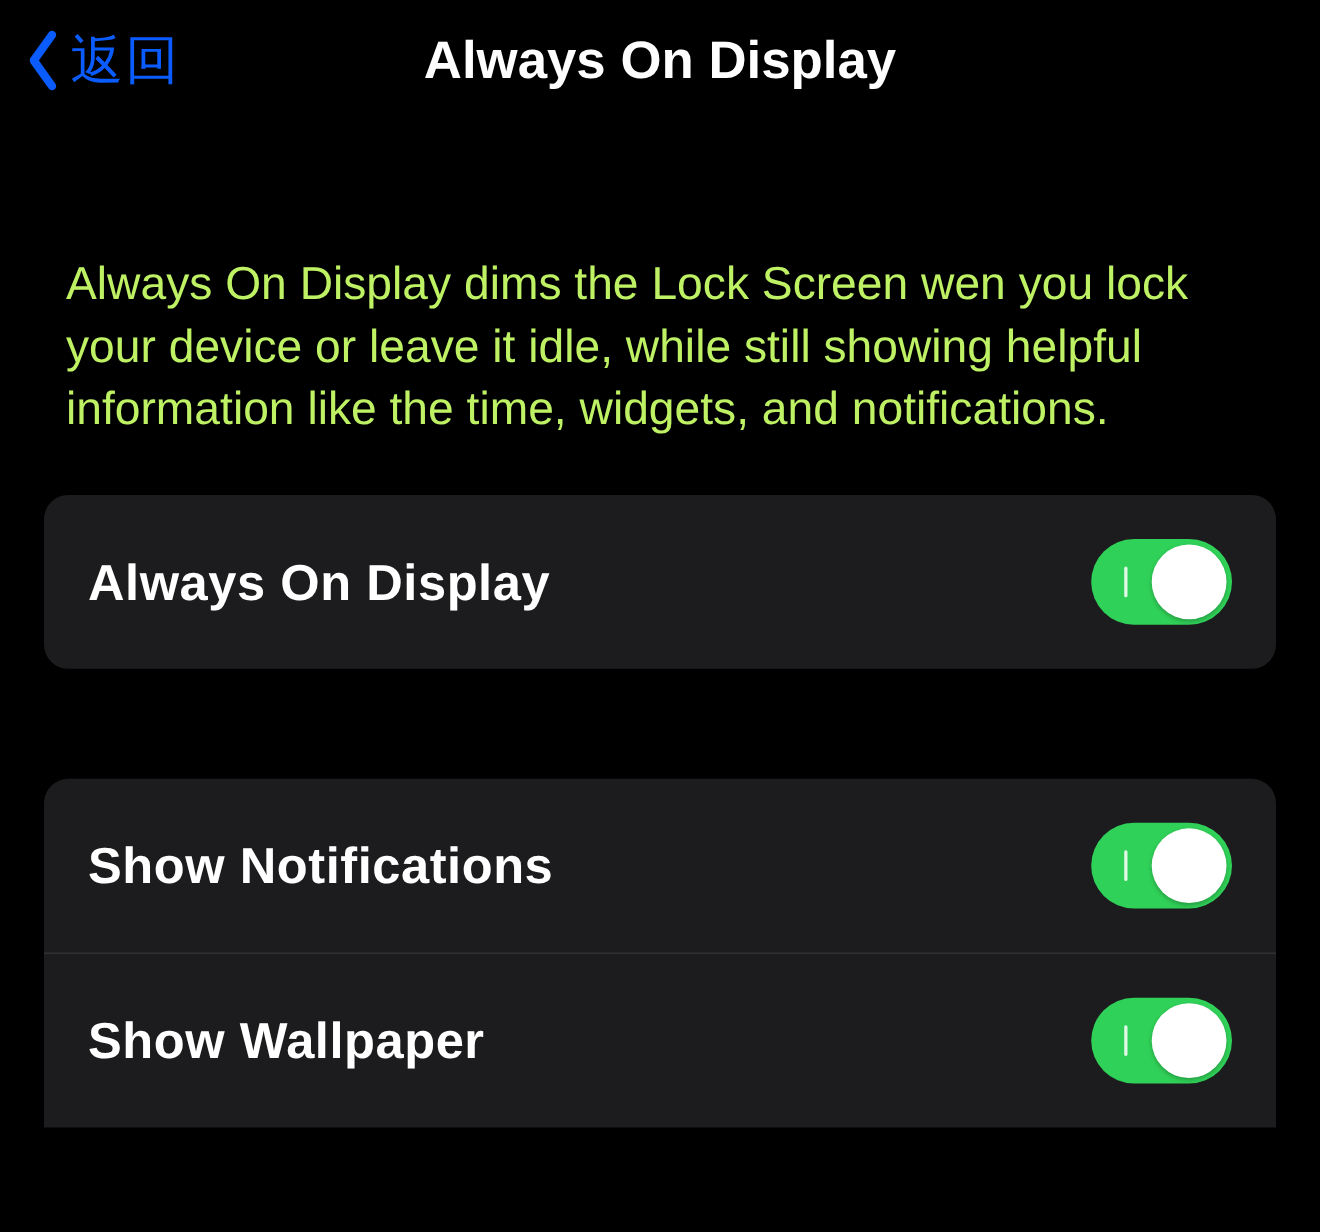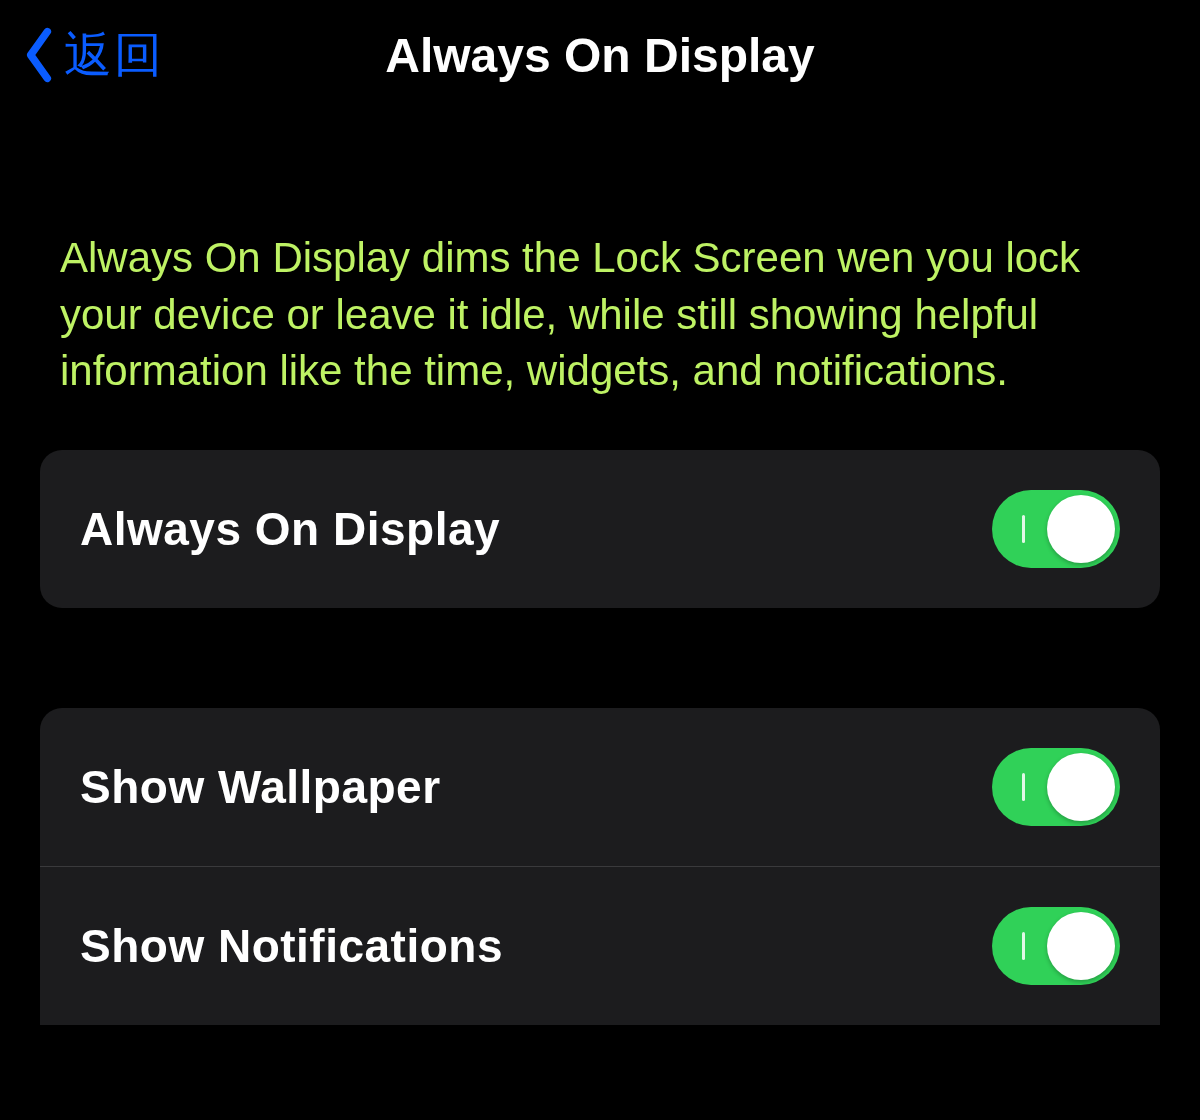--- a/index.html
+++ b/index.html
@@ -134,28 +134,28 @@
       <div class="row-label">Always On Display</div>
       <div class="toggle">
         <span class="tick"></span>
         <span class="knob"></span>
       </div>
     </div>
   </div>
 
   <div class="group-cut">
     <div class="row">
-      <div class="row-label">Show Wallpaper</div>
+      <div class="row-label">Show Notifications</div>
       <div class="toggle">
         <span class="tick"></span>
         <span class="knob"></span>
       </div>
     </div>
     <div class="row">
-      <div class="row-label">Show Notifications</div>
+      <div class="row-label">Show Wallpaper</div>
       <div class="toggle">
         <span class="tick"></span>
         <span class="knob"></span>
       </div>
     </div>
   </div>
 
 </div>
 
 </body></html>

